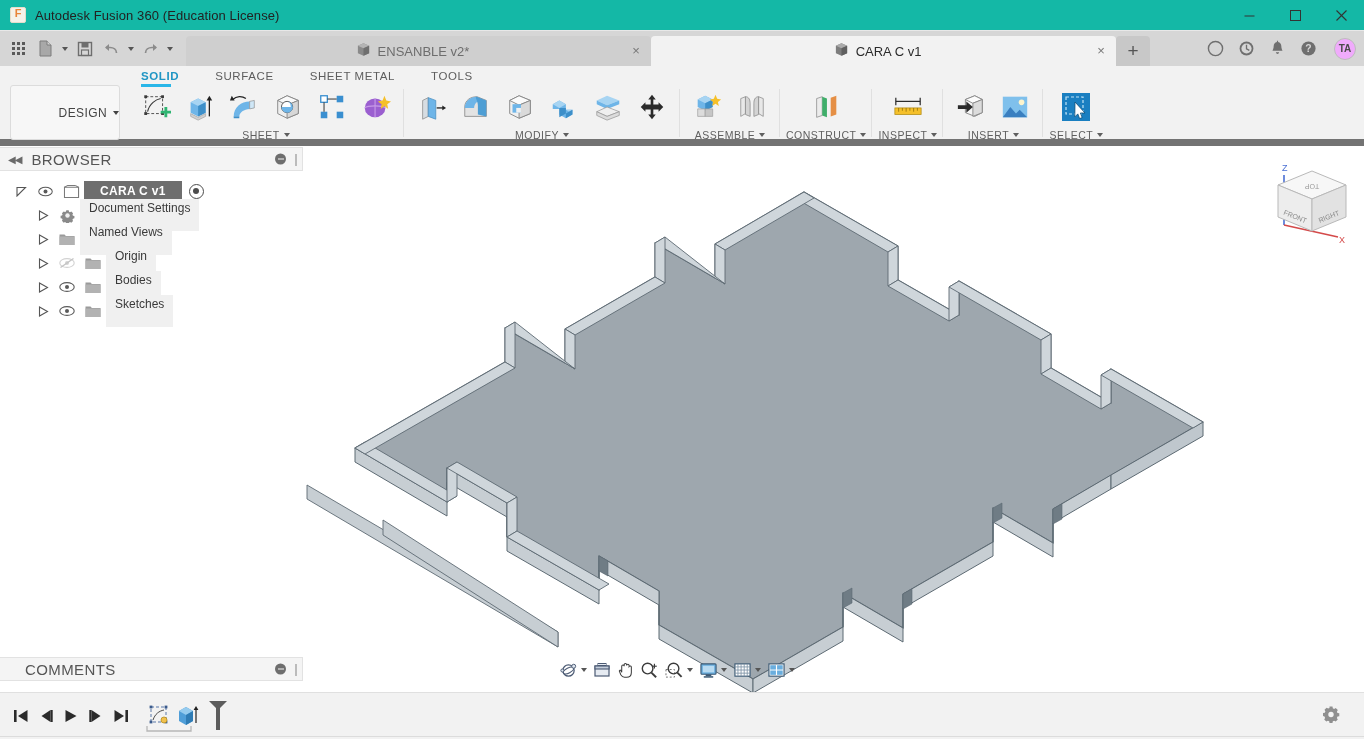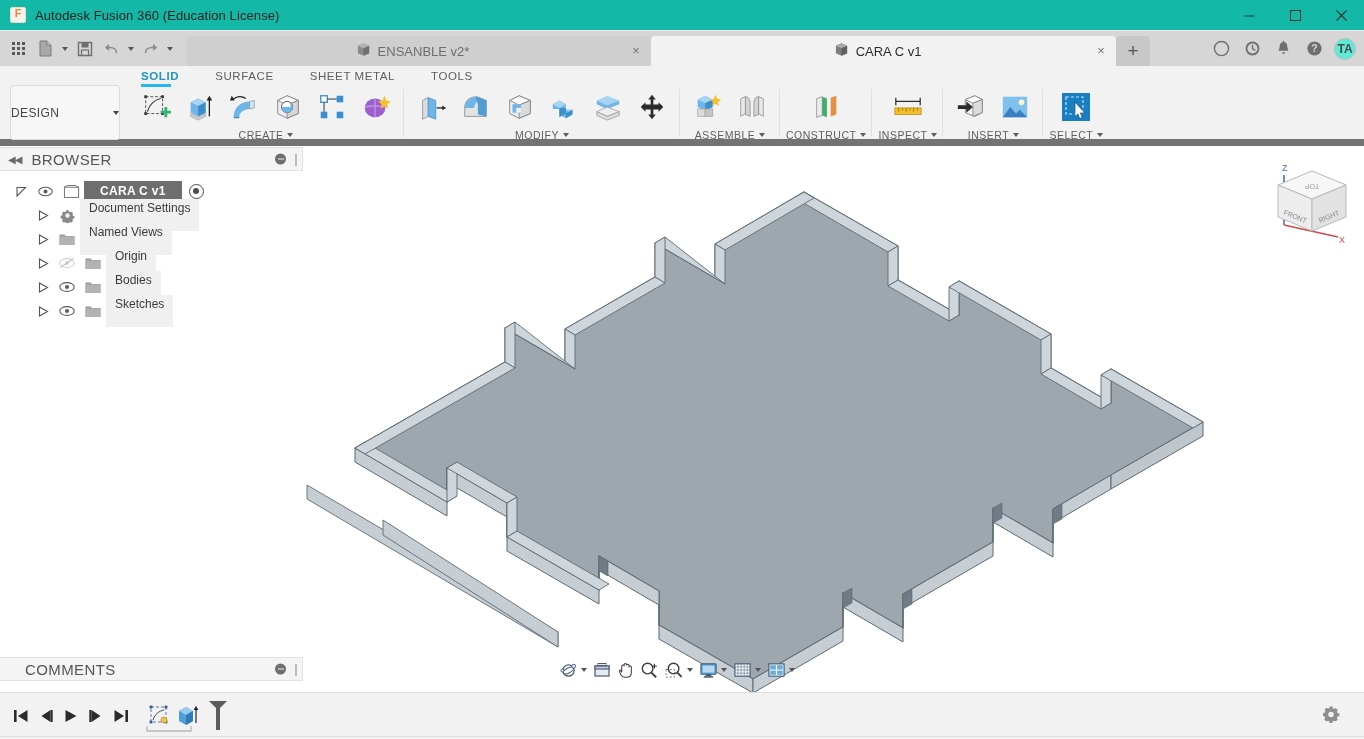--- a/index.html
+++ b/index.html
@@ -65,38 +65,38 @@
   }
   .tabplus{
     width:34px;height:30px;display:flex;align-items:center;justify-content:center;
     background:#c8c8c8; color:#555; font-size:19px; font-weight:300;
     border-top-left-radius:4px;border-top-right-radius:4px;
   }
   .tabspacer{ flex:1; }
   .tb-right{ display:flex; align-items:center; height:35px; padding-right:8px; }
   .tb-ricon{ width:31px;height:31px;display:flex;align-items:center;justify-content:center; }
   .avatar{
-    width:22px;height:22px;border-radius:50%;background:#5eead4;border:1px solid #bdbdbd;
-    color:#4b4b4b;font-size:12px;font-weight:bold;display:flex;align-items:center;justify-content:center;
-    margin-left:4px;
+    width:22px;height:22px;border-radius:50%;background:#f0abfc;border:1px solid #bdbdbd;
+    color:#4b4b4b;font-size:10px;font-weight:bold;display:flex;align-items:center;justify-content:center;
+    margin-left:10px;
   }
 
   
   .ribbon{
     position:absolute; left:0; top:66px; width:1364px; height:80px;
     background:#f2f2f2; border-bottom:7px solid #737373;
   }
   .ribtabs{ position:absolute; left:123px; top:0; display:flex; height:19px; align-items:center;}
   .ribtab{ font-size:11.5px; letter-spacing:.6px; color:#5d5d5d; padding:0 18px; }
   .ribtab.active{ color:#2196c4; font-weight:bold; }
 
   .designbox{
     position:absolute; left:10px; top:19px; width:110px; height:55px;
     background:#f7f7f7; border:1px solid #dcdcdc; border-radius:3px;
-    display:flex; align-items:center; justify-content:space-between;
+    display:flex; align-items:center; justify-content:flex-end;
     font-size:12px; color:#444; letter-spacing:.4px;
   }
   .designbox .caret{ margin-left:6px; border-top-color:#444;}
 
   .groups{ position:absolute; left:128px; top:19px; height:58px; display:flex; align-items:flex-start;}
   .grp{ height:58px; display:flex; flex-direction:column; align-items:center; position:relative; padding:0 6px;}
   .grp.sep:after{
     content:""; position:absolute; right:0; top:4px; width:1px; height:48px; background:#e0e0e0;
   }
   .grp-icons{ display:flex; align-items:flex-start; height:43px; }
@@ -389,21 +389,21 @@
           <div class="tool">
             <svg width="30" height="30" viewBox="0 0 32 32">
               <ellipse cx="15" cy="17" rx="11" ry="10" fill="#9b5fd0"></ellipse>
               <path d="M4 17c3-3 19-3 22 0" fill="none" stroke="#c79ae8" stroke-width="1.2"></path>
               <path d="M15 7v20" fill="none" stroke="#c79ae8" stroke-width="1.2"></path>
               <path d="M25 4l2 5 5 1-4 3 1 5-4-3-4 3 1-5-4-3 5-1z" fill="#f5c02a"></path>
             </svg>
           </div>
         </div>
         <div class="grp-label">
-          <span>CREATE</span>
+          <span>SHEET</span>
           <span class="caret"></span>
         </div>
       </div>
 
       <div class="grp sep">
         <div class="grp-icons">
           <div class="tool">
             <svg width="30" height="30" viewBox="0 0 32 32">
               <path d="M6 9l6-3v20l-6 3z" fill="#d7dde2" stroke="#888" stroke-width=".8"></path>
               <path d="M12 6l8 3v20l-8-3z" fill="#6eb5e8" stroke="#4a8fc0" stroke-width=".8"></path>

